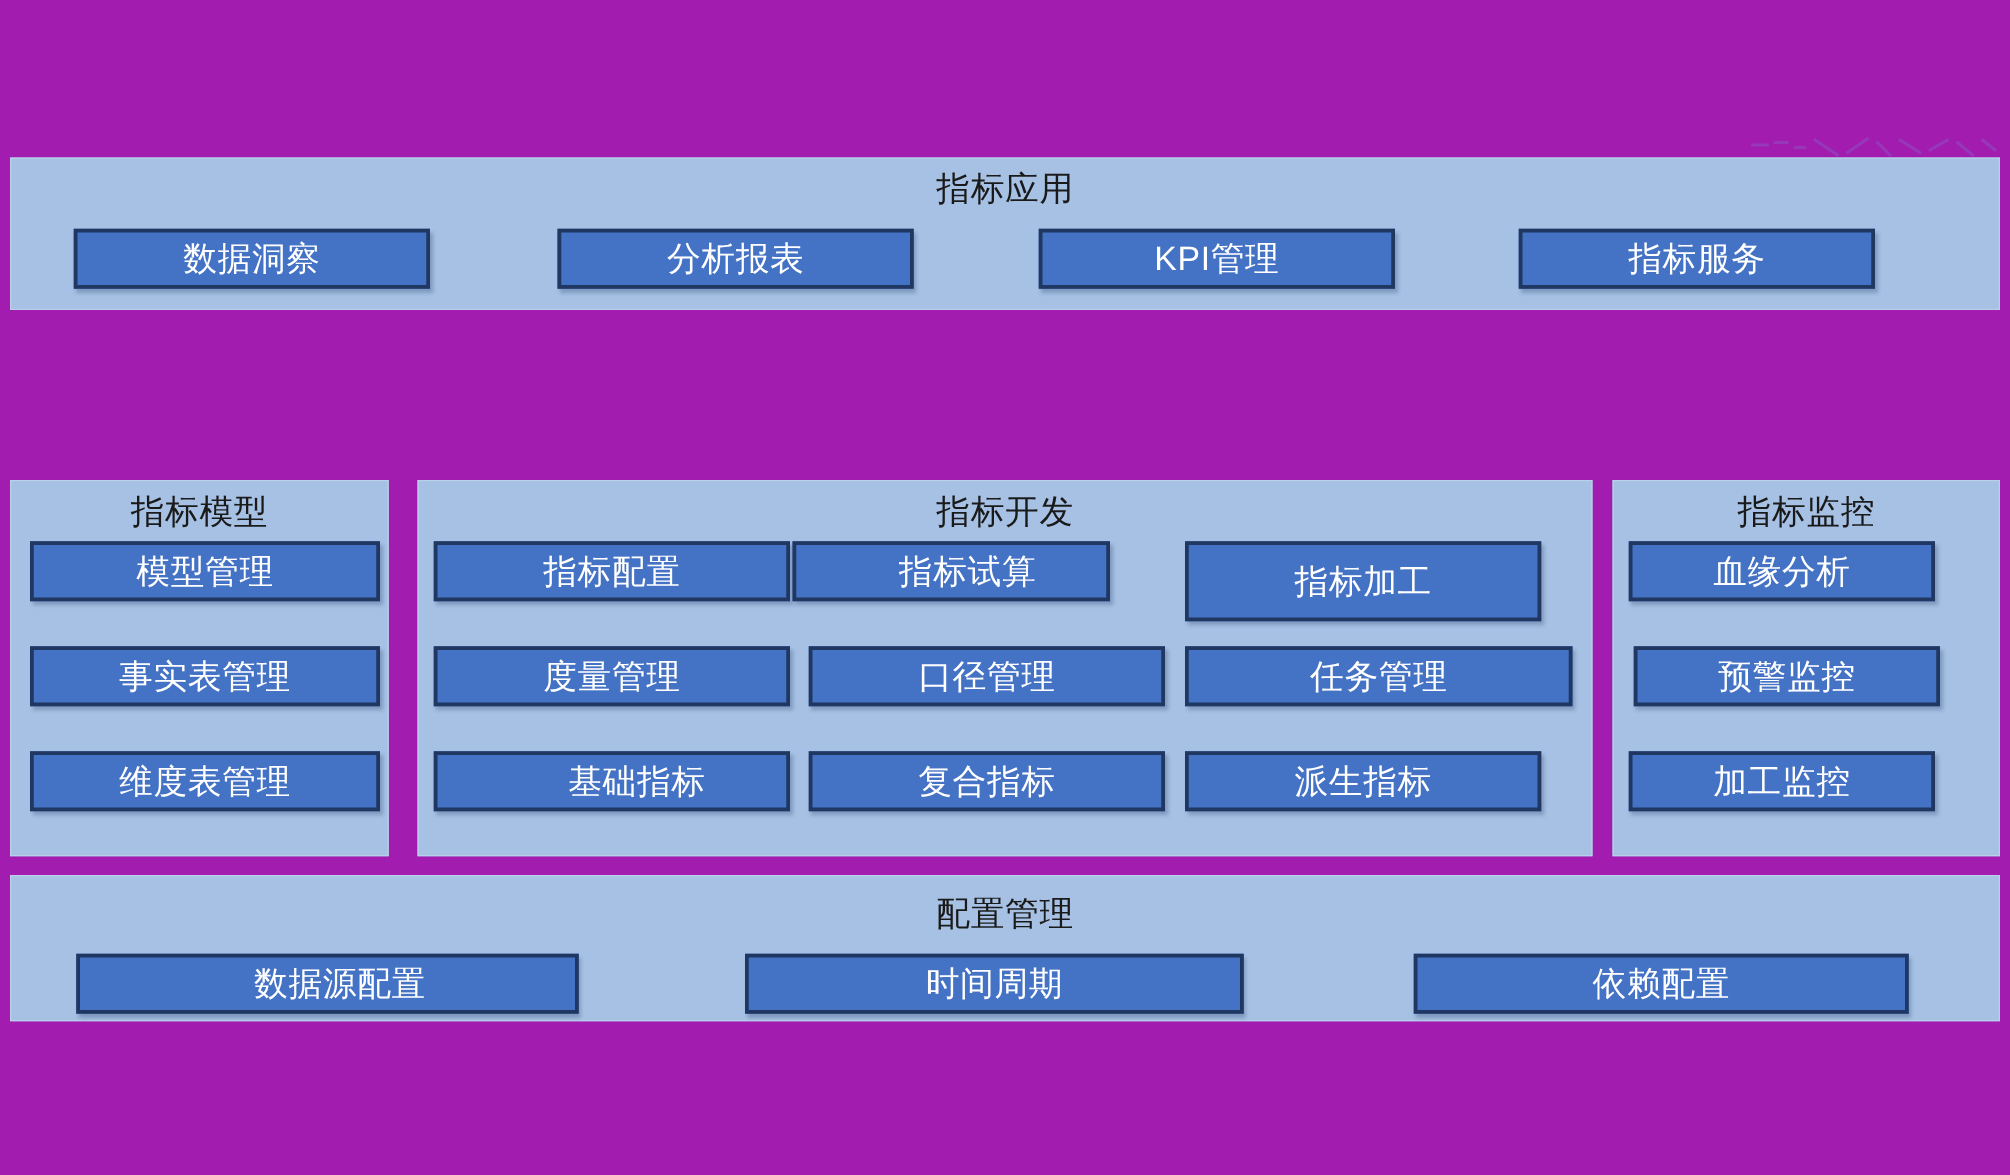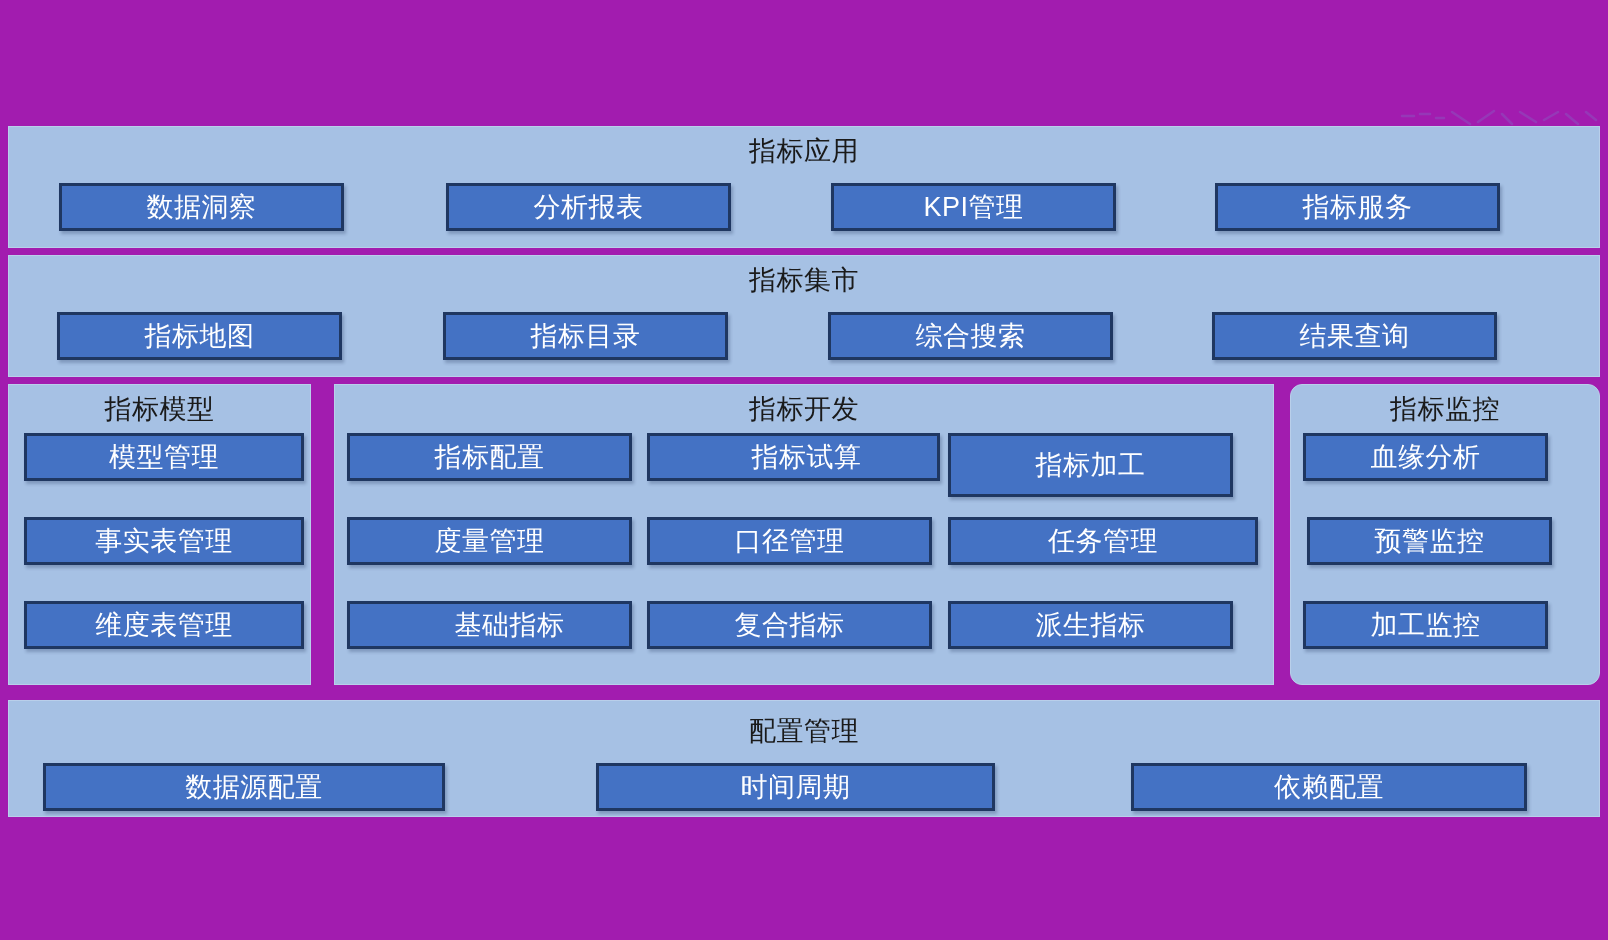--- a/index.html
+++ b/index.html
@@ -57,21 +57,21 @@
     white-space: nowrap;
     letter-spacing: 0.5px;
     box-shadow: 2px 3px 3px rgba(40, 60, 100, 0.30);
   }
 
   
   #panel-app      { left: 8px;    top: 126px; width: 1592px; height: 122px; }
   #panel-mart     { left: 8px;    top: 255px; width: 1592px; height: 122px; }
   #panel-model    { left: 8px;    top: 384px; width: 303px;  height: 301px; }
   #panel-dev      { left: 334px;  top: 384px; width: 940px;  height: 301px; }
-  #panel-monitor  { left: 1290px; top: 384px; width: 310px;  height: 301px; border-radius: 12px; }
+  #panel-monitor  { left: 1290px; top: 384px; width: 310px;  height: 301px; }
   #panel-config   { left: 8px;    top: 700px; width: 1592px; height: 117px; }
 
   
   #watermark {
     position: absolute;
     left: 1400px;
     top: 108px;
     width: 200px;
     height: 22px;
     opacity: 0.22;
@@ -89,42 +89,34 @@
 
   <div class="panel" id="panel-app">
     <div class="panel-title" style="top:8px;">指标应用</div>
 
     <div class="btn" style="left:50px;  top:56px; width:285px; height:48px;">数据洞察</div>
     <div class="btn" style="left:437px; top:56px; width:285px; height:48px;">分析报表</div>
     <div class="btn" style="left:822px; top:56px; width:285px; height:48px;">KPI管理</div>
     <div class="btn" style="left:1206px;top:56px; width:285px; height:48px;">指标服务</div>
   </div>
 
-  <div class="panel" id="panel-mart">
-    <div class="panel-title" style="top:8px;">指标集市</div>
-
-    <div class="btn" style="left:48px;  top:56px; width:285px; height:48px;">指标地图</div>
-    <div class="btn" style="left:434px; top:56px; width:285px; height:48px;">指标目录</div>
-    <div class="btn" style="left:819px; top:56px; width:285px; height:48px;">综合搜索</div>
-    <div class="btn" style="left:1203px;top:56px; width:285px; height:48px;">结果查询</div>
-  </div>
 
   <div class="panel" id="panel-model">
     <div class="panel-title" style="top:8px;">指标模型</div>
 
     <div class="btn" style="left:15px; top:48px;  width:280px; height:48px;">模型管理</div>
     <div class="btn" style="left:15px; top:132px; width:280px; height:48px;">事实表管理</div>
     <div class="btn" style="left:15px; top:216px; width:280px; height:48px;">维度表管理</div>
   </div>
 
   <div class="panel" id="panel-dev">
     <div class="panel-title" style="top:8px;">指标开发</div>
 
     <div class="btn" style="left:12px;  top:48px;  width:285px; height:48px;">指标配置</div>
-    <div class="btn" style="left:312px; top:48px;  width:293px; height:48px;padding-left:26px;">指标试算</div>
+    <div class="btn" style="left:299px; top:48px;  width:254px; height:48px;padding-left:26px;">指标试算</div>
     <div class="btn" style="left:613px; top:48px;  width:285px; height:64px;">指标加工</div>
 
     <div class="btn" style="left:12px;  top:132px; width:285px; height:48px;">度量管理</div>
     <div class="btn" style="left:312px; top:132px; width:285px; height:48px;">口径管理</div>
     <div class="btn" style="left:613px; top:132px; width:310px; height:48px;">任务管理</div>
 
     <div class="btn" style="left:12px;  top:216px; width:285px; height:48px;padding-left:40px;">基础指标</div>
     <div class="btn" style="left:312px; top:216px; width:285px; height:48px;">复合指标</div>
     <div class="btn" style="left:613px; top:216px; width:285px; height:48px;">派生指标</div>
   </div>
@@ -133,18 +125,18 @@
     <div class="panel-title" style="top:8px;">指标监控</div>
 
     <div class="btn" style="left:12px; top:48px;  width:245px; height:48px;">血缘分析</div>
     <div class="btn" style="left:16px; top:132px; width:245px; height:48px;text-align:center;">预警监控</div>
     <div class="btn" style="left:12px; top:216px; width:245px; height:48px;">加工监控</div>
   </div>
 
   <div class="panel" id="panel-config">
     <div class="panel-title" style="top:14px;">配置管理</div>
 
-    <div class="btn" style="left:34px;   top:62px; width:402px; height:48px;padding-left:20px;">数据源配置</div>
+    <div class="btn" style="left:52px;   top:62px; width:402px; height:48px;padding-left:20px;">数据源配置</div>
     <div class="btn" style="left:587px;  top:62px; width:399px; height:48px;">时间周期</div>
     <div class="btn" style="left:1122px; top:62px; width:396px; height:48px;">依赖配置</div>
   </div>
 
 </div>
 
 </body></html>

